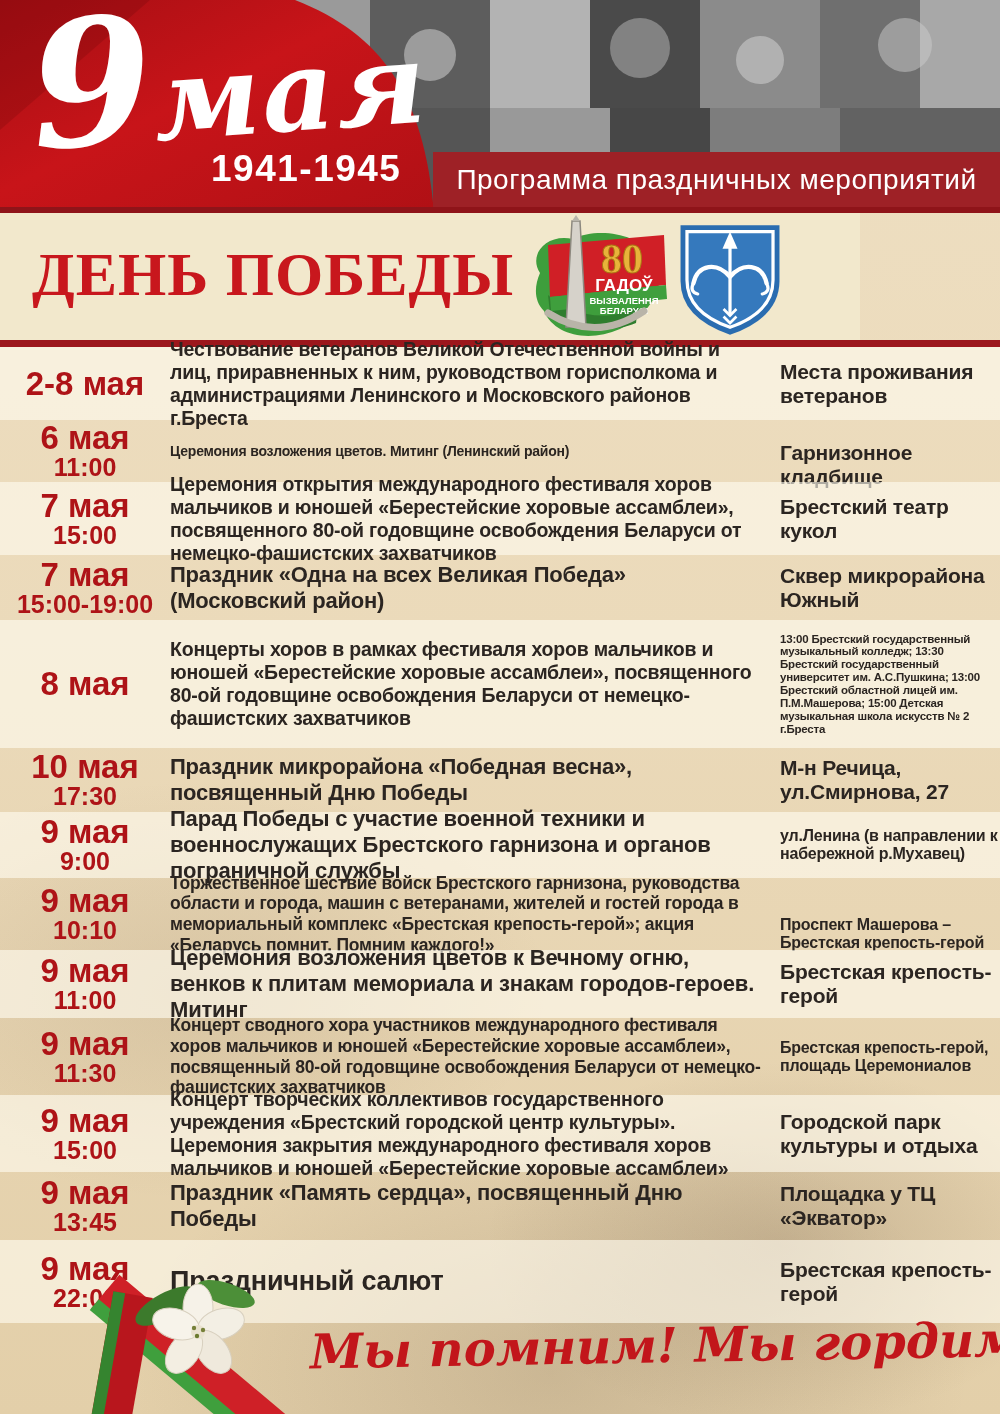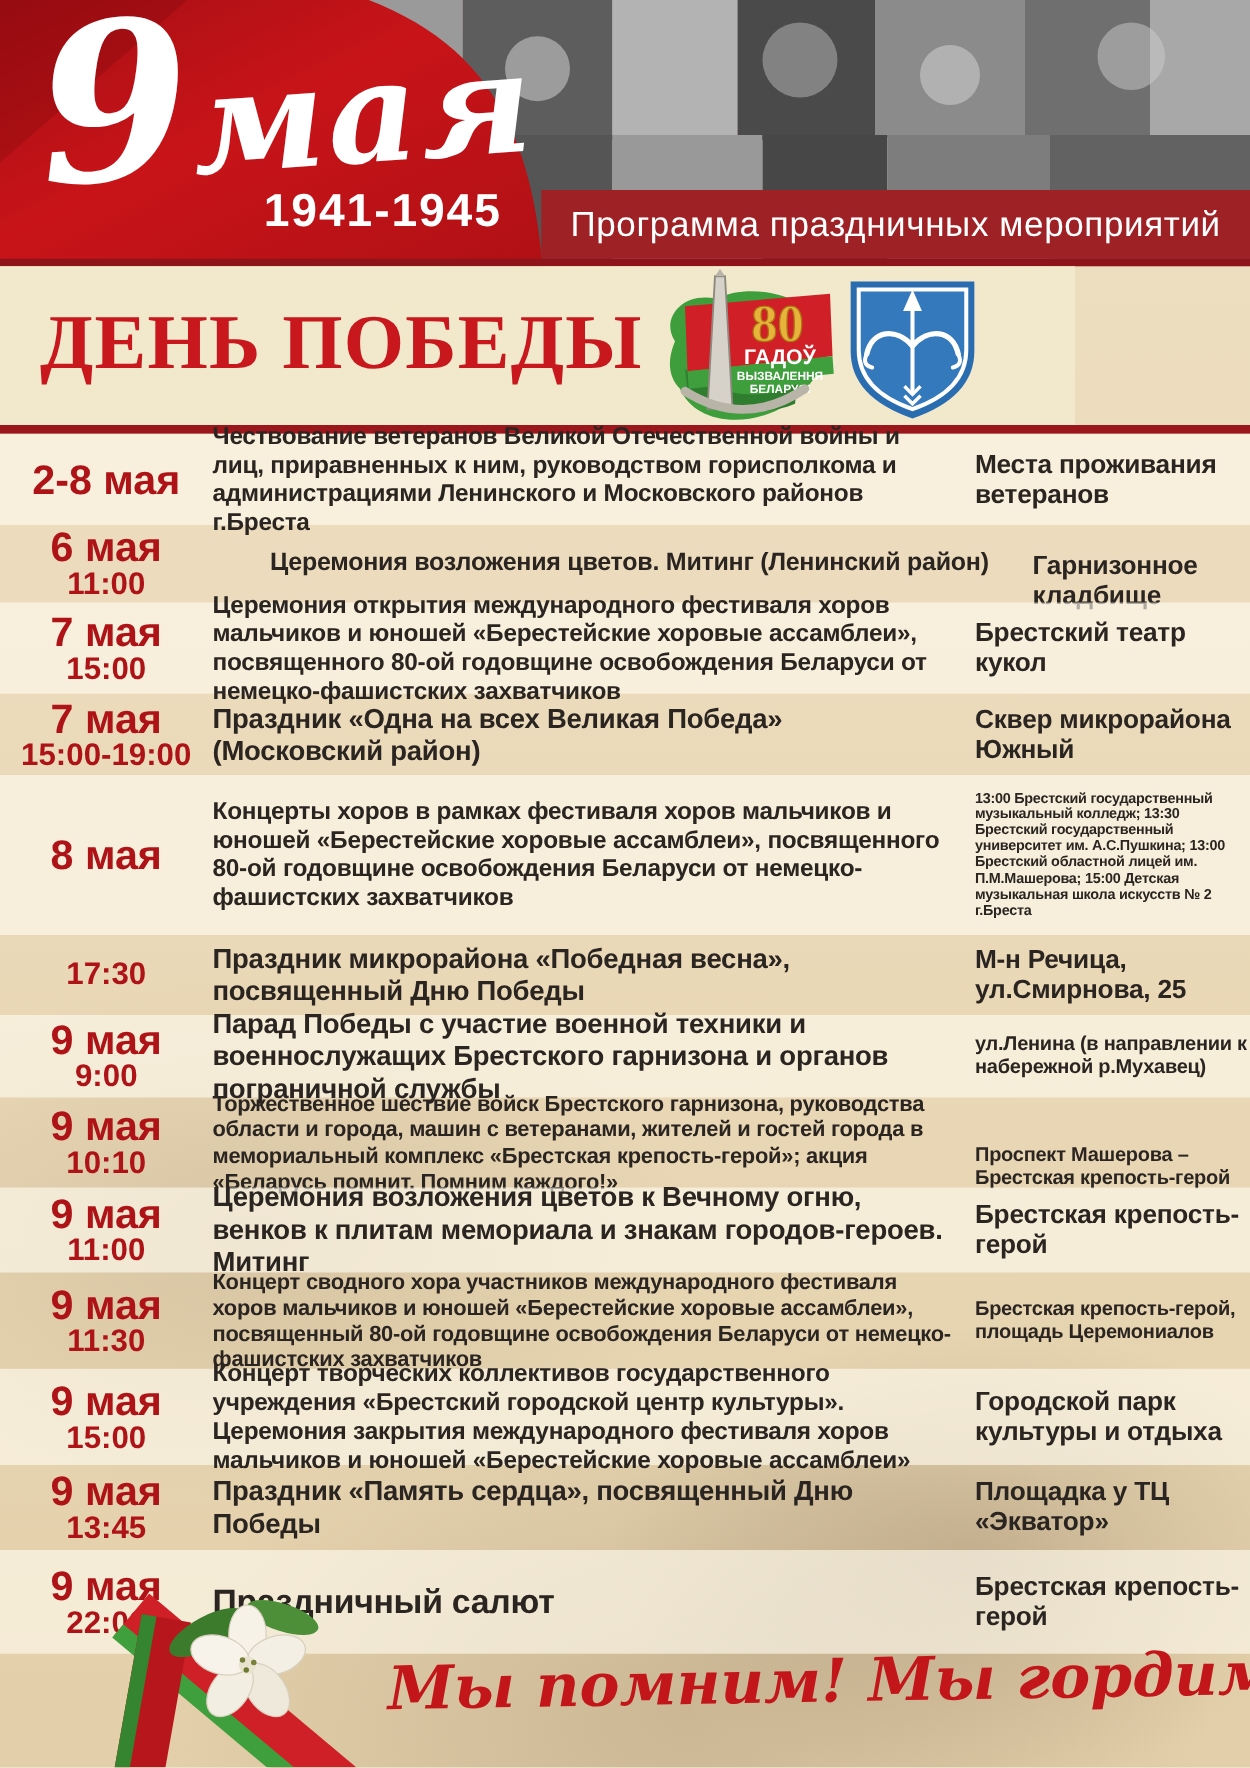--- a/index.html
+++ b/index.html
@@ -146,21 +146,21 @@
           <div class="d">2-8 мая</div>
         </div>
         <div class="col-event" style="font-size: 19.5px;">Чествование ветеранов Великой Отечественной войны и лиц, приравненных к ним, руководством горисполкома и администрациями Ленинского и Московского районов г.Бреста</div>
         <div class="col-loc" style="font-size: 21px;">Места проживания ветеранов</div>
       </div>
       <div class="row" style="height: 62px;">
         <div class="col-date">
           <div class="d">6 мая</div>
           <div class="t">11:00</div>
         </div>
-        <div class="col-event" style="font-size: 20px; margin-left: 46px;">Церемония возложения цветов. Митинг (Ленинский район)</div>
+        <div class="col-event" style="font-size: 14px;">Церемония возложения цветов. Митинг (Ленинский район)</div>
         <div class="col-loc" style="font-size: 21px; margin-top: 28px;">Гарнизонное кладбище</div>
       </div>
       <div class="row light" style="height: 73px;">
         <div class="col-date">
           <div class="d">7 мая</div>
           <div class="t">15:00</div>
         </div>
         <div class="col-event" style="font-size: 19.5px;">Церемония открытия международного фестиваля хоров мальчиков и юношей «Берестейские хоровые ассамблеи», посвященного 80-ой годовщине освобождения Беларуси от немецко-фашистских захватчиков</div>
         <div class="col-loc" style="font-size: 21px;">Брестский театр кукол</div>
       </div>
@@ -174,24 +174,25 @@
       </div>
       <div class="row light" style="height: 128px;">
         <div class="col-date">
           <div class="d">8 мая</div>
         </div>
         <div class="col-event" style="font-size: 19.5px;">Концерты хоров в рамках фестиваля хоров мальчиков и юношей «Берестейские хоровые ассамблеи», посвященного 80-ой годовщине освобождения Беларуси от немецко-фашистских захватчиков</div>
         <div class="col-loc" style="font-size: 11.5px;">13:00 Брестский государственный музыкальный колледж; 13:30 Брестский государственный университет им. А.С.Пушкина; 13:00 Брестский областной лицей им. П.М.Машерова; 15:00 Детская музыкальная школа искусств № 2 г.Бреста</div>
       </div>
       <div class="row" style="height: 64px;">
         <div class="col-date">
+          <div class="d">10 мая</div>
           <div class="t">17:30</div>
         </div>
         <div class="col-event" style="font-size: 22px;">Праздник микрорайона  «Победная весна», посвященный Дню Победы</div>
-        <div class="col-loc" style="font-size: 21px;">М-н Речица, ул.Смирнова, 25</div>
+        <div class="col-loc" style="font-size: 21px;">М-н Речица, ул.Смирнова, 27</div>
       </div>
       <div class="row light" style="height: 66px;">
         <div class="col-date">
           <div class="d">9 мая</div>
           <div class="t">9:00</div>
         </div>
         <div class="col-event" style="font-size: 22px;">Парад Победы с участие военной техники и военнослужащих Брестского гарнизона и органов пограничной службы</div>
         <div class="col-loc" style="font-size: 16px;">ул.Ленина (в направлении к набережной р.Мухавец)</div>
       </div>
       <div class="row" style="height: 72px;">

